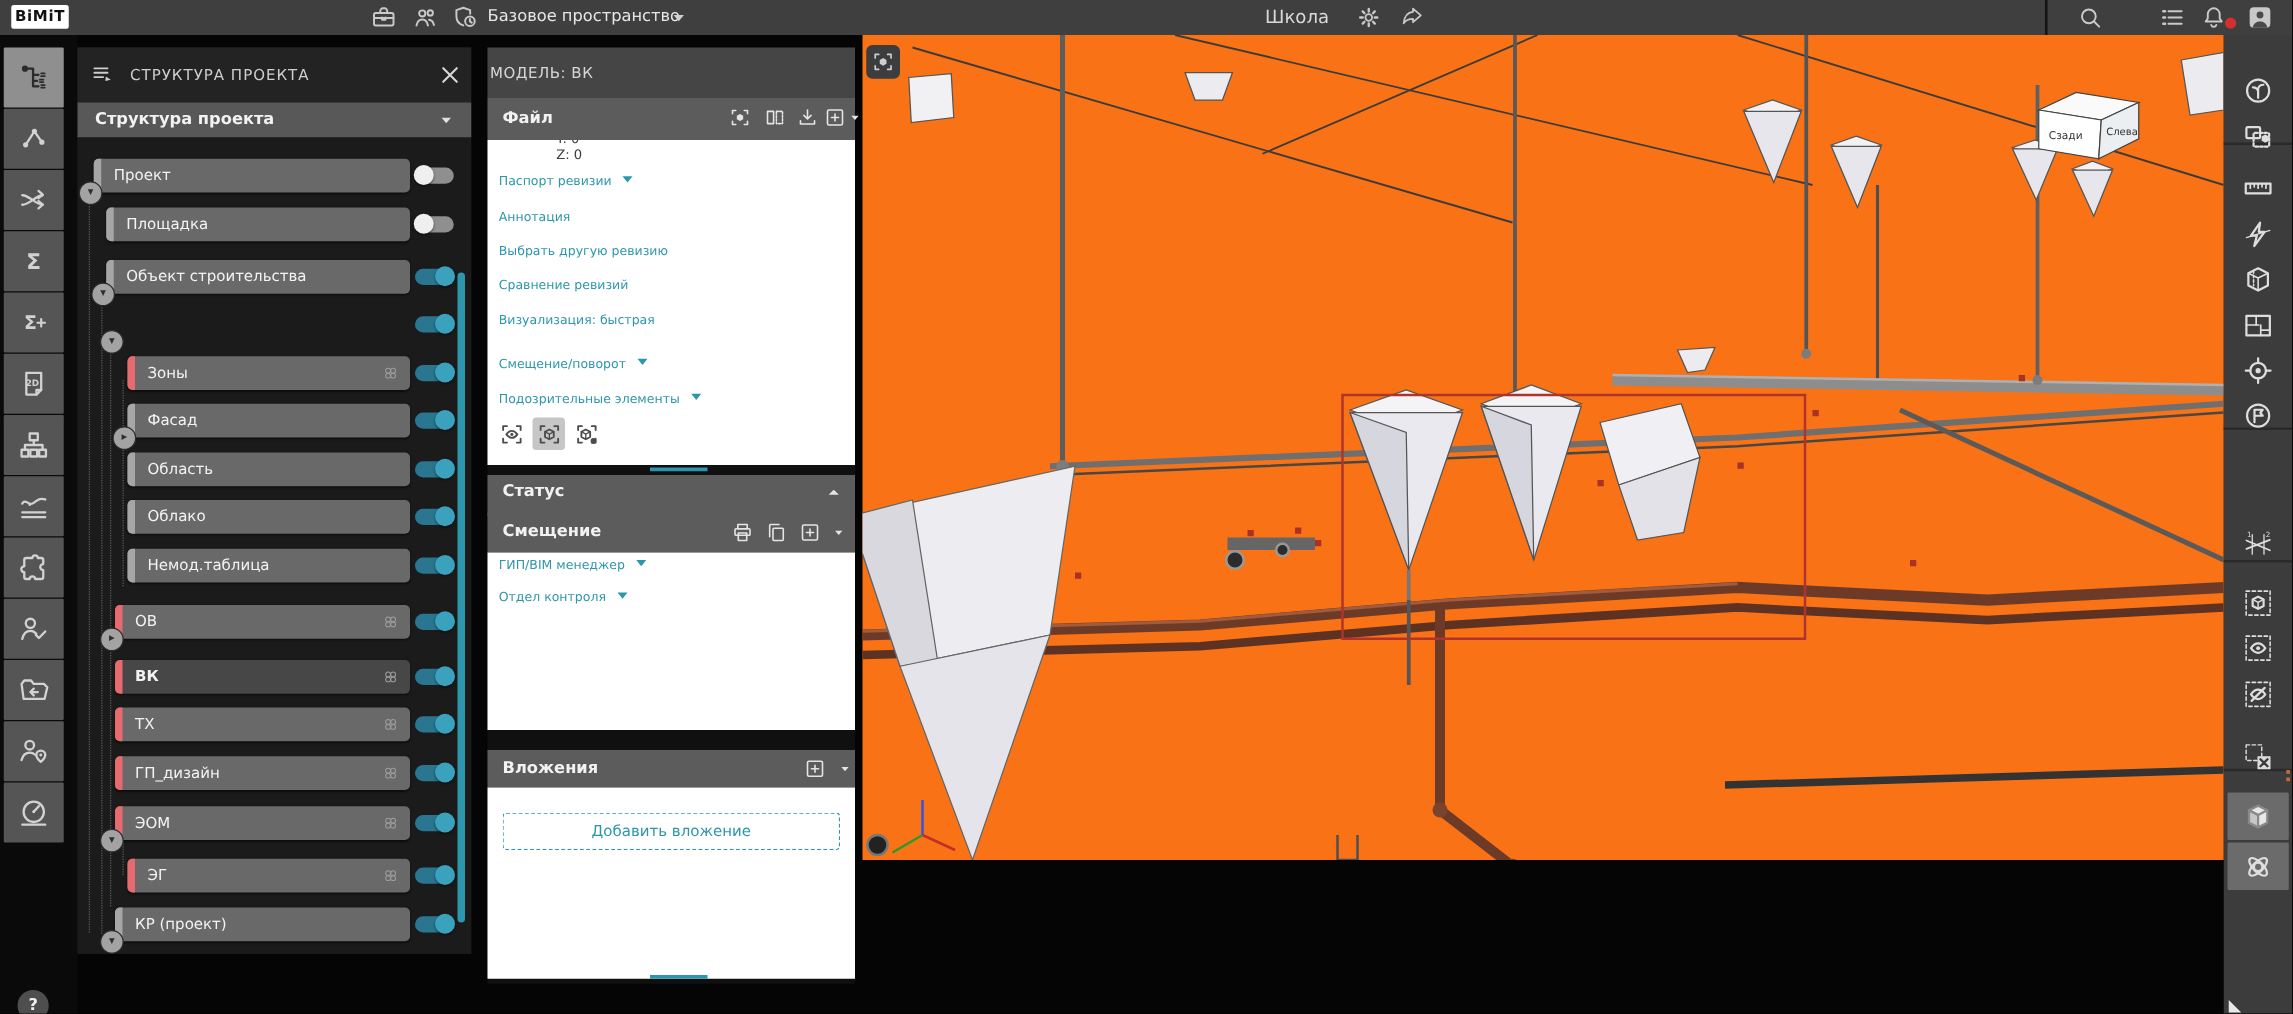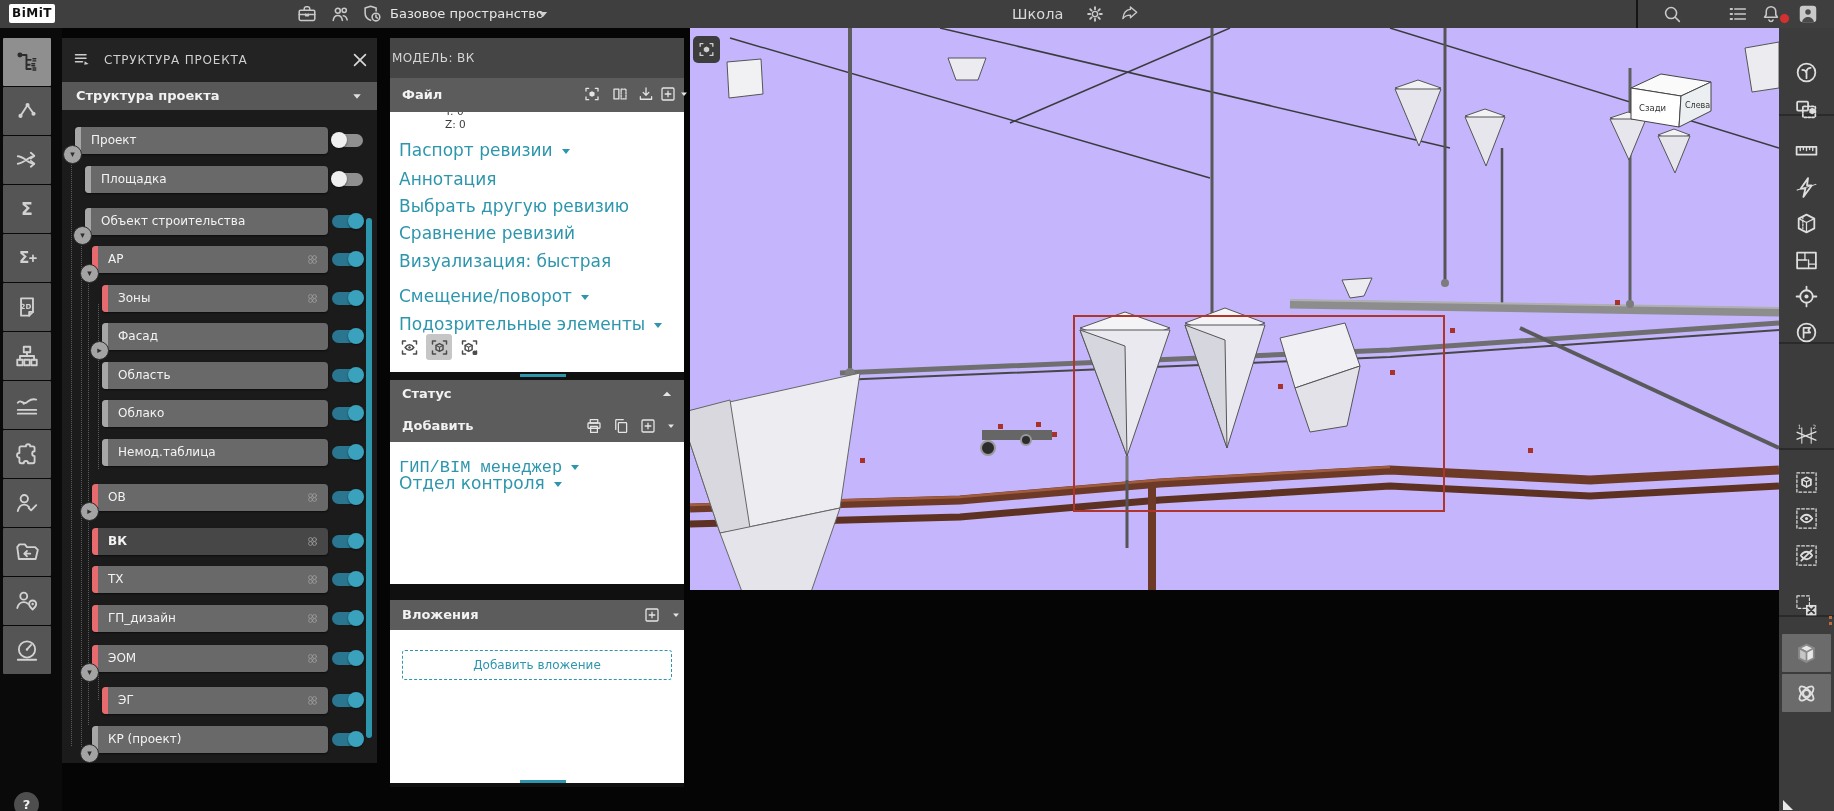--- a/index.html
+++ b/index.html
@@ -60,38 +60,38 @@
   #model-panel{position:absolute;left:390px;top:38px;width:294px;height:749px;background:#101010;}
   #mp-title{position:absolute;left:0;top:0;width:294px;height:40px;background:#454545;
             color:#d6d6d6;font-size:12px;line-height:40px;padding-left:2px;box-sizing:border-box;letter-spacing:.4px;}
   .sec-head{position:absolute;left:0;width:294px;height:32px;background:#5c5c5c;}
   .sec-head .st{position:absolute;left:12px;top:0;height:32px;line-height:32px;color:#f2f2f2;font-size:13px;font-weight:bold;}
   .hd-ic{position:absolute;top:7px;width:18px;height:18px;color:#e5e5e5;cursor:pointer;}
   #file-head{top:40px;height:34px;}
   #file-head .st{line-height:34px;}
   #file-body{position:absolute;left:0;top:74px;width:294px;height:260px;background:#fff;overflow:hidden;}
   #coords{position:absolute;left:55px;top:-7px;font-size:10.5px;color:#3c3c3c;line-height:13px;}
-  .flink{position:absolute;left:9px;white-space:nowrap;color:#2d96ad;font-size:17px;cursor:pointer;}
+  .flink{position:absolute;left:9px;white-space:nowrap;color:#2d96ad;font-size:10px;cursor:pointer;}
   .tri{display:inline-block;width:0;height:0;border-left:4.5px solid transparent;border-right:4.5px solid transparent;
        border-top:5px solid #2d96ad;margin-left:9px;vertical-align:2px;}
   .vbtn{position:absolute;top:222px;width:26px;height:26px;border-radius:3px;display:flex;align-items:center;
         justify-content:center;color:#4c4c4c;cursor:pointer;}
   .vbtn.active{background:#c6c6c6;}
   .vbtn .icn{width:21px;height:21px;}
   .handle{position:absolute;left:130px;width:46px;height:3px;background:#2d96ad;}
   #status-head{top:342px;height:33px;} #status-head .st{line-height:28px;}
   #team-head{top:372px;}
   #team-body{position:absolute;left:0;top:404px;width:294px;height:142px;background:#fff;}
   #attach-head{top:562px;height:30px;} #attach-head .st{line-height:30px;}
   #attach-body{position:absolute;left:0;top:592px;width:294px;height:153px;background:#fff;}
   #add-attach{position:absolute;left:12px;top:20px;width:268px;height:28px;border:1px dashed #2d96ad;border-radius:3px;
               color:#2d96ad;font-size:12px;text-align:center;line-height:28px;cursor:pointer;background:#fff;}
 
   
-  #viewport{position:absolute;left:690px;top:28px;width:1089px;height:562px;background:#c4b5fd;overflow:hidden;}
+  #viewport{position:absolute;left:690px;top:28px;width:1089px;height:660px;background:#f97316;overflow:hidden;}
   #vp-btn{position:absolute;left:3px;top:8px;width:27px;height:27px;background:#3d3d3d;border-radius:5px;
           display:flex;align-items:center;justify-content:center;color:#cfcfcf;cursor:pointer;}
   #vp-btn .icn{width:19px;height:19px;}
 
   
   #right-tools{position:absolute;left:1779px;top:28px;width:55px;height:783px;background:#3c3c3c;}
   .rtool{position:absolute;left:15px;width:25px;height:25px;color:#dedede;cursor:pointer;}
   .rtile{position:absolute;left:3px;width:49px;height:38px;background:#6b6b6b;border-radius:1px;}
   .rsep{position:absolute;left:0;width:55px;height:2px;background:#2a2a2a;}
   #rt-resize{position:absolute;left:4px;top:772px;width:0;height:0;
@@ -337,32 +337,20 @@
           <span class="knob"></span>
         </div>
         <div class="trow" style="left: 23px; top: 98px; width: 243px;">
     <span class="tab gray"></span>
     <span class="lbl">Объект строительства</span>
   </div>
         <div class="tgl on" style="top: 105px;">
           <span class="knob"></span>
         </div>
         <div class="expander" style="left: 11px; top: 116px;">▾</div>
-        <div class="trow" style="left: 30px; top: 136px; width: 236px;">
-    <span class="tab red"></span>
-    <span class="lbl">АР</span>
-  <span class="icn clover">
-            <svg viewBox="0 0 24 24" fill="none" stroke="currentColor" stroke-width="1.7" stroke-linecap="round" stroke-linejoin="round">
-              <circle cx="8.8" cy="8.8" r="3.1" stroke-width="1.3"></circle>
-              <circle cx="15.2" cy="8.8" r="3.1" stroke-width="1.3"></circle>
-              <circle cx="8.8" cy="15.2" r="3.1" stroke-width="1.3"></circle>
-              <circle cx="15.2" cy="15.2" r="3.1" stroke-width="1.3"></circle>
-            </svg>
-          </span>
-        </div>
         <div class="tgl on" style="top: 143px;">
           <span class="knob"></span>
         </div>
         <div class="expander" style="left: 18px; top: 154px;">▾</div>
         <div class="trow" style="left: 40px; top: 175px; width: 226px;">
     <span class="tab red"></span>
     <span class="lbl">Зоны</span>
   <span class="icn clover">
             <svg viewBox="0 0 24 24" fill="none" stroke="currentColor" stroke-width="1.7" stroke-linecap="round" stroke-linejoin="round">
               <circle cx="8.8" cy="8.8" r="3.1" stroke-width="1.3"></circle>
@@ -593,21 +581,21 @@
     <div id="status-head" class="sec-head">
       <span class="st">Статус</span>
       <span class="hd-ic icn" style="left:268px;top:5px">
           <svg viewBox="0 0 24 24" fill="none" stroke="currentColor" stroke-width="1.7" stroke-linecap="round" stroke-linejoin="round">
             <path d="M6.5 14.5L12 9l5.5 5.5z" fill="currentColor" stroke="none"></path>
           </svg>
         </span>
     </div>
 
     <div id="team-head" class="sec-head">
-      <span class="st">Добавить</span>
+      <span class="st">Смещение</span>
       <span class="hd-ic icn" style="left:195px">
           <svg viewBox="0 0 24 24" fill="none" stroke="currentColor" stroke-width="1.7" stroke-linecap="round" stroke-linejoin="round">
             <rect x="7" y="3.5" width="10" height="4.5"></rect>
             <rect x="4" y="8" width="16" height="7" rx="1"></rect>
             <rect x="7.5" y="12.5" width="9" height="8"></rect>
           </svg>
         </span>
       <span class="hd-ic icn" style="left:222px">
           <svg viewBox="0 0 24 24" fill="none" stroke="currentColor" stroke-width="1.7" stroke-linecap="round" stroke-linejoin="round">
             <rect x="8.5" y="7.5" width="11" height="13" rx="1"></rect>
@@ -621,21 +609,21 @@
           </svg>
         </span>
       <span class="hd-ic icn" style="left:274px;width:14px">
           <svg viewBox="0 0 24 24" fill="none" stroke="currentColor" stroke-width="1.7" stroke-linecap="round" stroke-linejoin="round">
             <path d="M7 9.5h10L12 15.5z" fill="currentColor" stroke="none"></path>
           </svg>
         </span>
     </div>
 
     <div id="team-body">
-        <div class="flink" style="top: 16px; font-family: Liberation Mono, monospace;"><span>ГИП/BIM менеджер</span><span class="tri"></span></div>
+        <div class="flink" style="top: 5px;"><span>ГИП/BIM менеджер</span><span class="tri"></span></div>
         <div class="flink" style="top: 31px;"><span>Отдел контроля</span><span class="tri"></span></div>
       </div>
 
     <div id="attach-head" class="sec-head">
       <span class="st">Вложения</span>
       <span class="hd-ic icn" style="left:253px;top:6px">
           <svg viewBox="0 0 24 24" fill="none" stroke="currentColor" stroke-width="1.7" stroke-linecap="round" stroke-linejoin="round">
             <rect x="4" y="4" width="16" height="16" rx="1.5"></rect>
             <path d="M12 8.2v7.6M8.2 12h7.6"></path>
           </svg>

